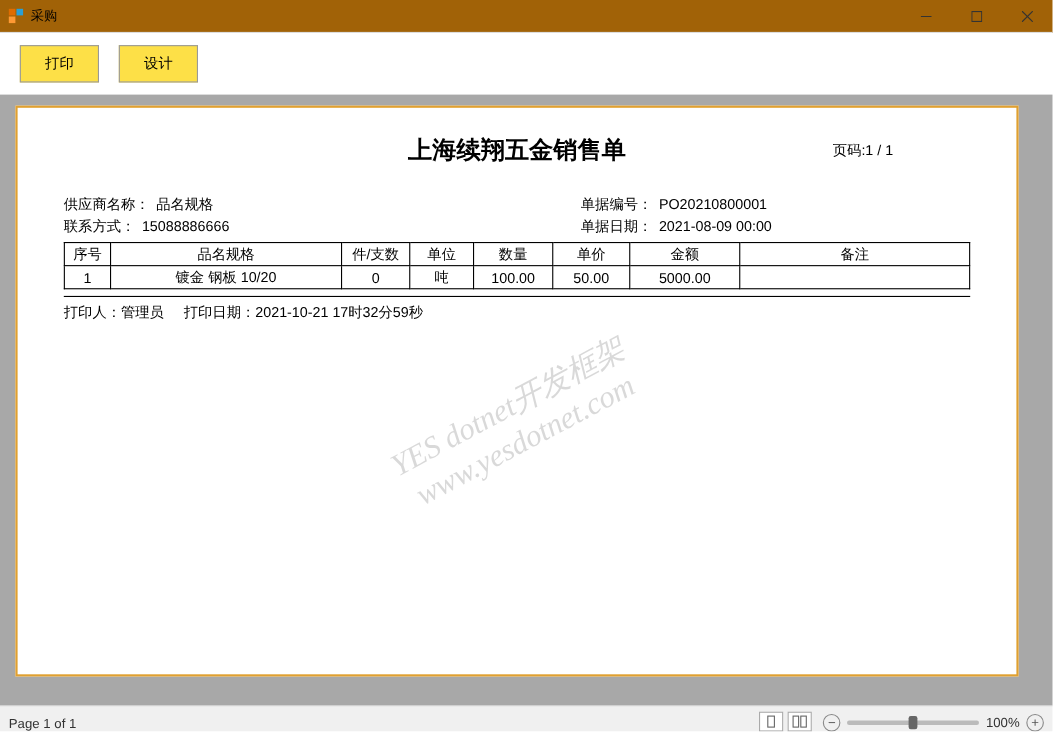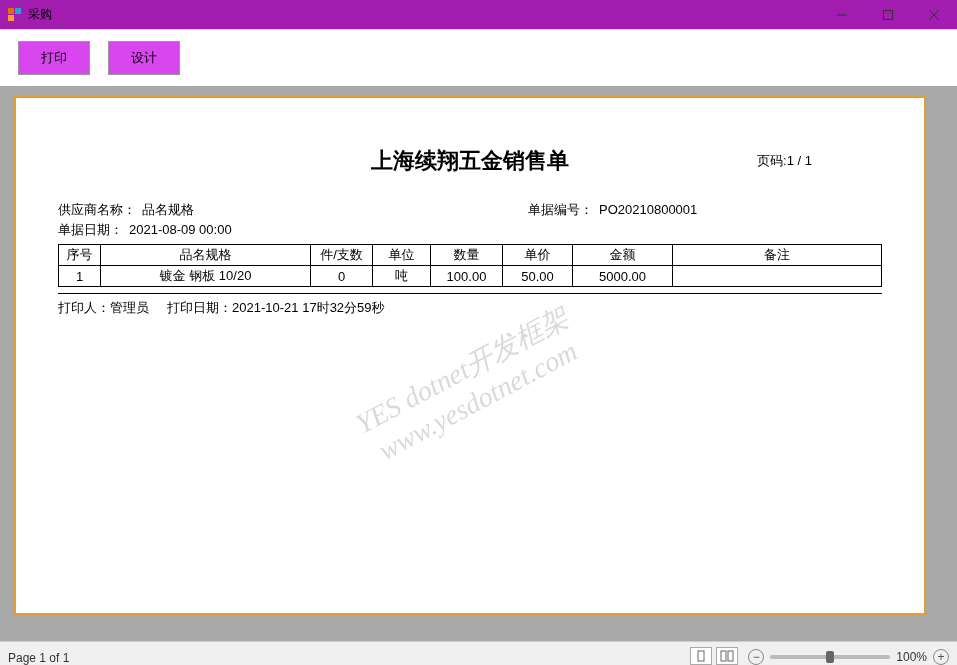--- a/index.html
+++ b/index.html
@@ -9,21 +9,21 @@
     background: #fff;
     width: 957px;
     height: 665px;
     overflow: hidden;
     position: relative;
   }
 
   
   .titlebar {
     height: 30px;
-    background: #a21caf;
+    background: #a16207;
     border-bottom: 1px solid #ddd;
     display: flex;
     align-items: center;
     padding: 0 0 0 8px;
   }
   .titlebar .app-icon {
     width: 14px; height: 14px; margin-right: 6px;
     display: inline-block;
     position: relative;
   }
@@ -59,21 +59,21 @@
     display: flex;
     align-items: center;
     padding: 0 18px;
     gap: 18px;
     background: #fff;
   }
   .tb-btn {
     width: 72px;
     height: 34px;
     border: 1px solid #999;
-    background: #d946ef;
+    background: #fde047;
     display: flex;
     align-items: center;
     justify-content: center;
     font-size: 13px;
     cursor: pointer;
   }
 
   
   .preview-wrap {
     position: absolute;
@@ -96,21 +96,20 @@
 
   .doc-header {
     position: relative;
     height: 48px;
   }
   .doc-title {
     text-align: center;
     font-size: 22px;
     font-weight: bold;
     font-family: SimSun, serif;
-    margin-top: 24px;
   }
   .page-num {
     position: absolute;
     right: 70px;
     top: 6px;
     font-size: 13px;
   }
 
   .info-rows {
     margin-top: 6px;
@@ -277,20 +276,23 @@
     <div class="info-rows">
       <div class="info-row">
         <div class="info-left">
           <span class="info-lbl">供应商名称：</span><span class="info-val">品名规格</span>
         </div>
         <div>
           <span class="info-lbl">单据编号：</span><span class="info-val">PO20210800001</span>
         </div>
       </div>
       <div class="info-row">
+        <div class="info-left">
+          <span class="info-lbl">联系方式：</span><span class="info-val">15088886666</span>
+        </div>
         <div>
           <span class="info-lbl">单据日期：</span><span class="info-val">2021-08-09 00:00</span>
         </div>
       </div>
     </div>
 
     <table class="doc">
       <tbody>
           <tr>
         <th class="col-seq">序号</th>

